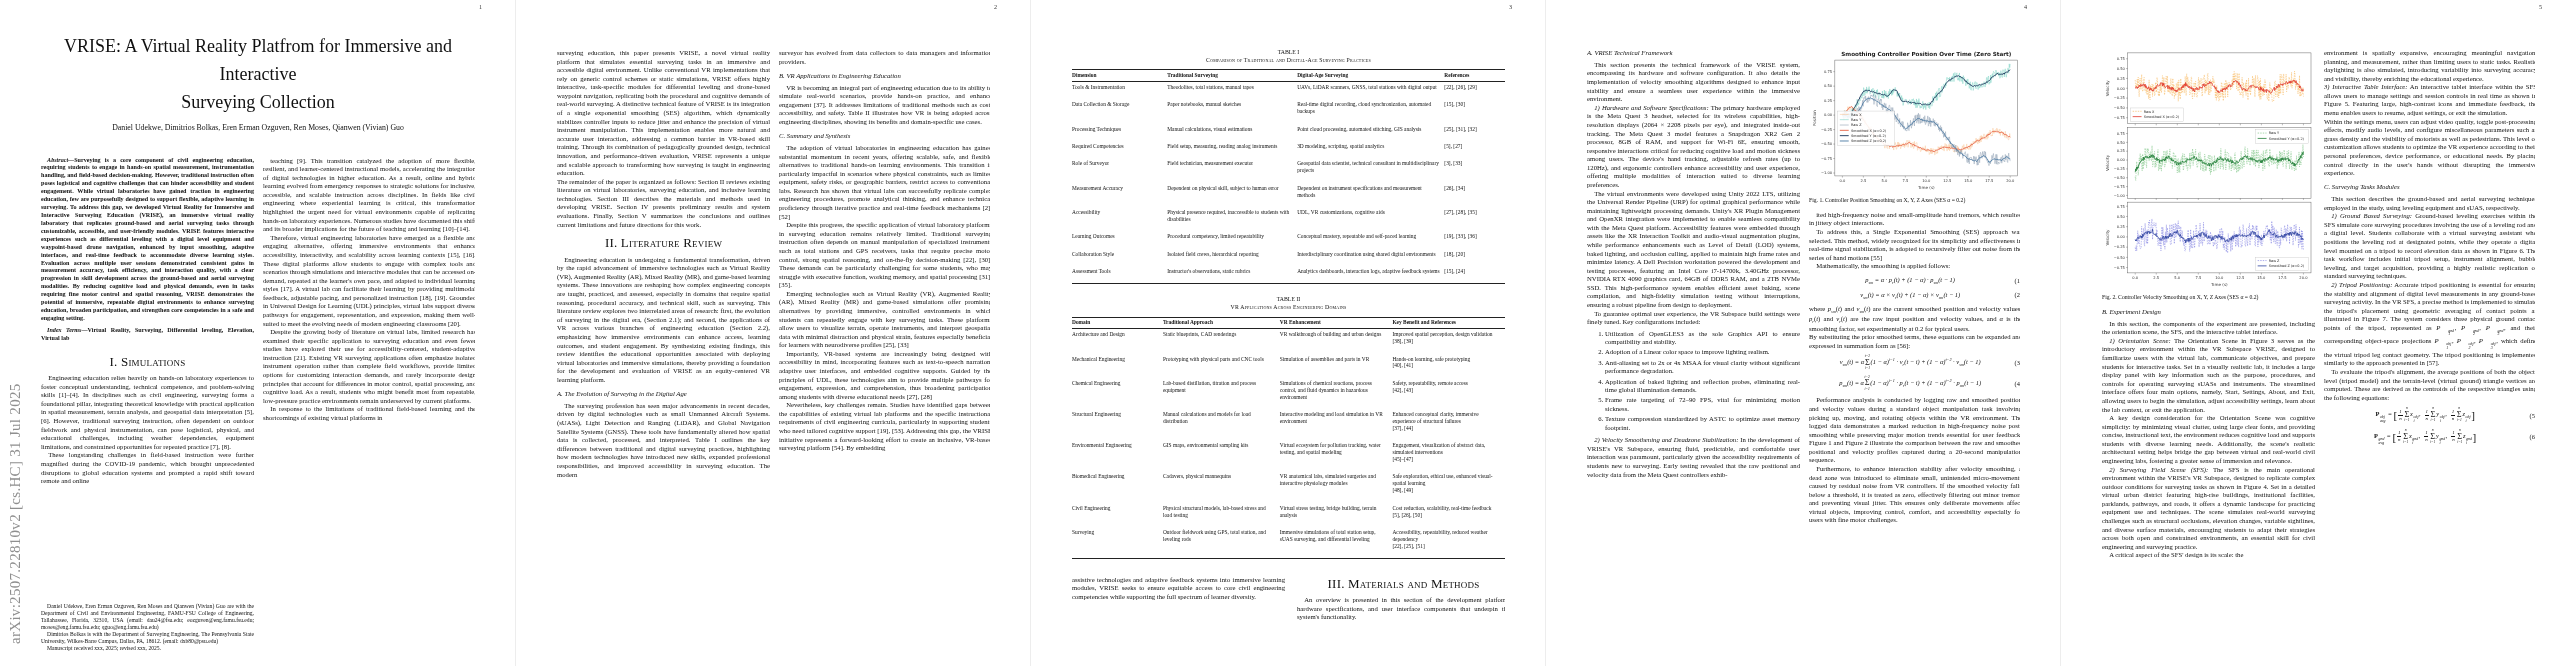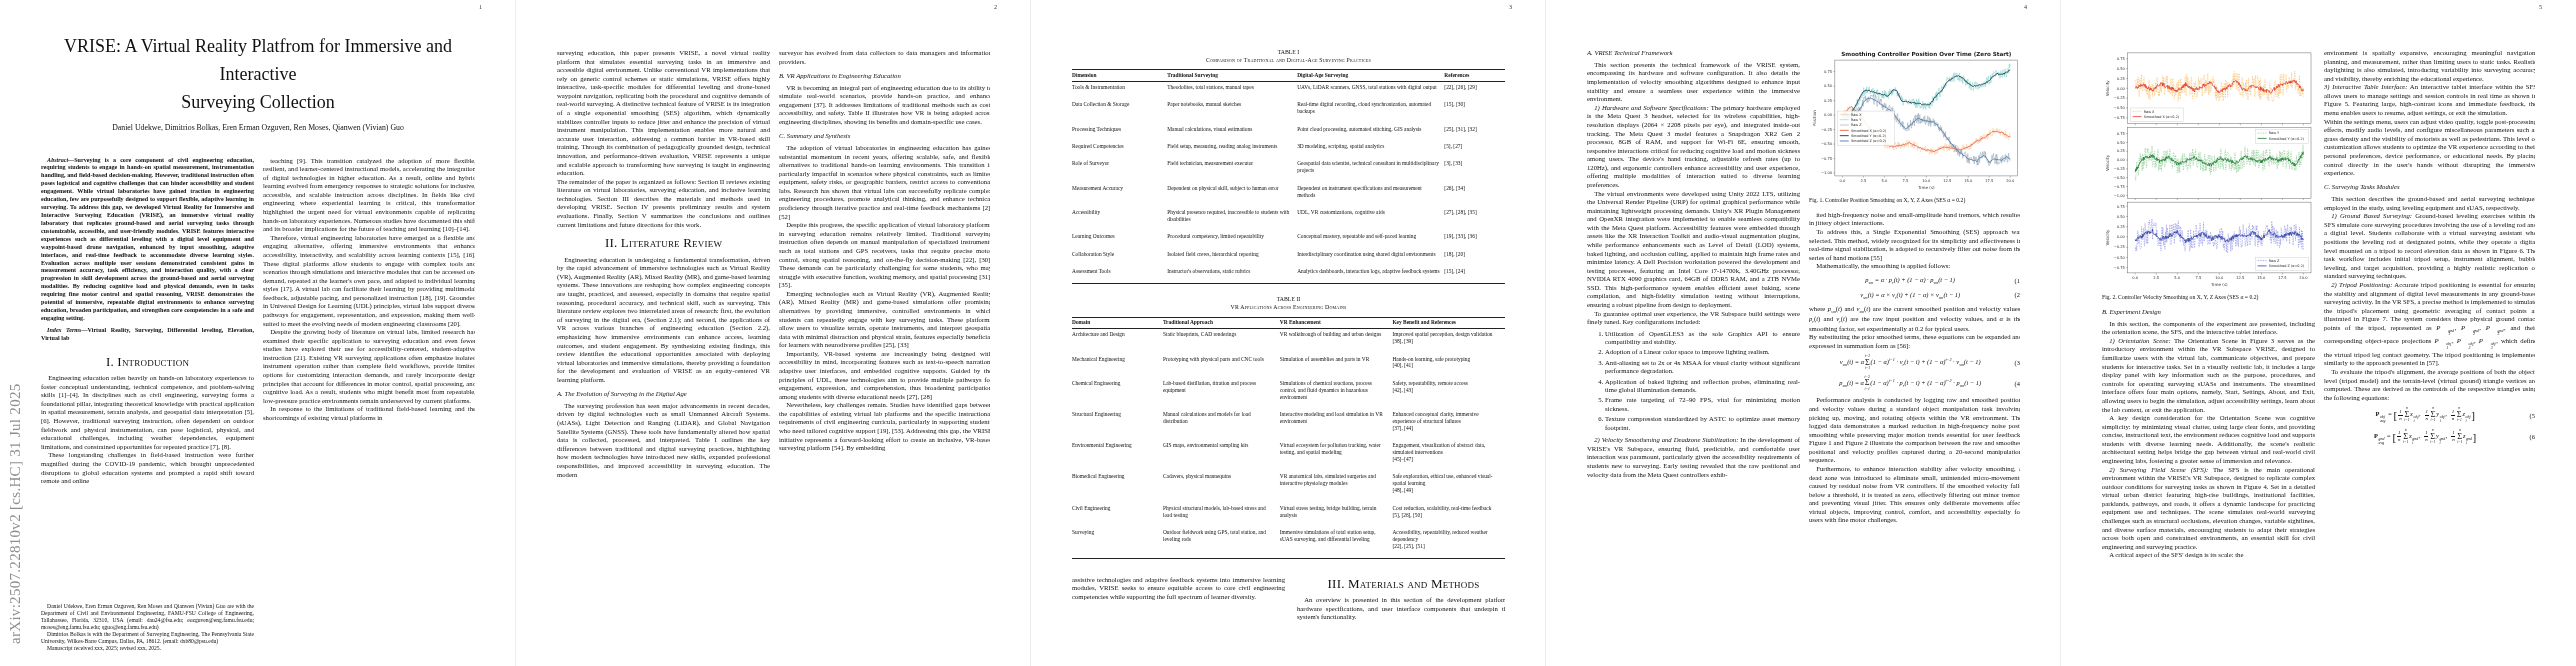--- a/index.html
+++ b/index.html
@@ -65,21 +65,21 @@
 
   <section class="page page--first">
     <div class="pagenum">1</div>
     <div class="arxiv-banner">arXiv:2507.22810v2  [cs.HC]  31 Jul 2025</div>
     <h1 class="title"><span>VRISE: A Virtual Reality Platfrom for Immersive and Interactive</span><br><span>Surveying Collection</span></h1>
     <div class="authors">Daniel Udekwe, Dimitrios Bolkas, Eren Erman Ozguven, Ren Moses, Qianwen (Vivian) Guo</div>
     <div class="cols p1cols">
       <div class="col colflex">
         <p class="abstract"><span class="lead-i">Abstract</span><span>—Surveying is a core component of civil engineering education, requiring students to engage in hands-on spatial measurement, instrumentation handling, and field-based decision-making. However, traditional instruction often poses logistical and cognitive challenges that can hinder accessibility and student engagement. While virtual laboratories have gained traction in engineering education, few are purposefully designed to support flexible, adaptive learning in surveying. To address this gap, we developed Virtual Reality for Immersive and Interactive Surveying Education (VRISE), an immersive virtual reality laboratory that replicates ground-based and aerial surveying tasks through customizable, accessible, and user-friendly modules. VRISE features interactive experiences such as differential leveling with a digital level equipment and waypoint-based drone navigation, enhanced by input smoothing, adaptive interfaces, and real-time feedback to accommodate diverse learning styles. Evaluation across multiple user sessions demonstrated consistent gains in measurement accuracy, task efficiency, and interaction quality, with a clear progression in skill development across the ground-based and aerial surveying modalities. By reducing cognitive load and physical demands, even in tasks requiring fine motor control and spatial reasoning, VRISE demonstrates the potential of immersive, repeatable digital environments to enhance surveying education, broaden participation, and strengthen core competencies in a safe and engaging setting.</span></p>
         <p class="abstract"><span class="lead-i">Index Terms</span><span>—Virtual Reality, Surveying, Differential leveling, Elevation, Virtual lab</span></p>
-        <h2 class="sec-head">I. Introduction</h2>
+        <h2 class="sec-head">I. Simulations</h2>
         <div>
             <p class="para">Engineering education relies heavily on hands-on laboratory experiences to foster conceptual understanding, technical competence, and problem-solving skills [1]–[4]. In disciplines such as civil engineering, surveying forms a foundational pillar, integrating theoretical knowledge with practical application in spatial measurement, terrain analysis, and geospatial data interpretation [5], [6]. However, traditional surveying instruction, often dependent on outdoor fieldwork and physical instrumentation, can pose logistical, physical, and educational challenges, including weather dependencies, equipment limitations, and constrained opportunities for repeated practice [7], [8].</p>
             <p class="para">These longstanding challenges in field-based instruction were further magnified during the COVID-19 pandemic, which brought unprecedented disruptions to global education systems and prompted a rapid shift toward remote and online</p>
           </div>
         <div class="footnotes">
             <p class="fn">Daniel Udekwe, Eren Erman Ozguven, Ren Moses and Qianwen (Vivian) Guo are with the Department of Civil and Environmental Engineering, FAMU-FSU College of Engineering, Tallahassee, Florida, 32310, USA (email: dau24@fsu.edu; eozguven@eng.famu.fsu.edu; moses@eng.famu.fsu.edu; qguo@eng.famu.fsu.edu)</p>
             <p class="fn">Dimitrios Bolkas is with the Department of Surveying Engineering, The Pennsylvania State University, Wilkes-Barre Campus, Dallas, PA, 18612. (email: dxb80@psu.edu)</p>
             <p class="fn">Manuscript received xxx, 2025; revised xxx, 2025.</p>
           </div>
       </div>

